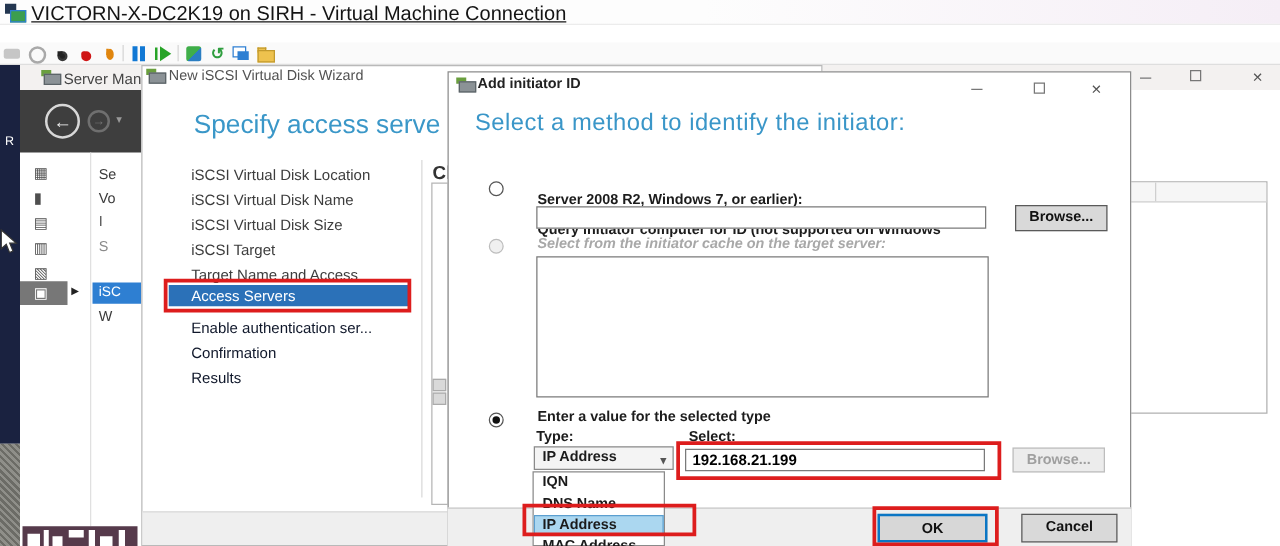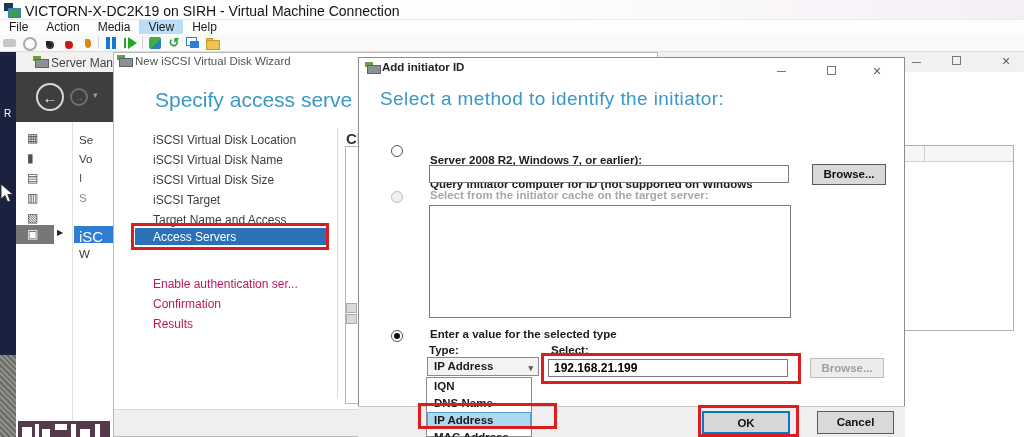--- a/index.html
+++ b/index.html
@@ -4,21 +4,21 @@
 <style>
   html,body{margin:0;padding:0;background:#888;}
   #screen{position:relative;width:1024px;height:437px;overflow:hidden;background:#fff;
           font-family:"Liberation Sans",sans-serif;font-size:11.5px;color:#1b1b1b;cursor:default;}
   .abs{position:absolute;box-sizing:border-box;}
   
   .titlebar{left:0;top:0;width:1024px;height:20px;background:linear-gradient(90deg,#fdfdfd 55%,#f5eef6);border-bottom:1px solid #ececec;}
   .vmicon{left:4px;top:3px;width:16px;height:14px;}
   .vmicon .b1{position:absolute;left:0;top:0;width:9px;height:8px;background:#233650;}
   .vmicon .b2{position:absolute;left:4px;top:5px;width:11px;height:8px;background:#3c9e4f;border:1px solid #2e7fd2;}
-  .wtitle{left:25px;top:3px;font-size:14px;color:#141414;}
+  .wtitle{left:25px;top:3px;font-size:16px;color:#141414;text-decoration:underline;}
   .menubar{left:0;top:20px;width:1024px;height:14px;background:#fdfdfd;display:flex;align-items:center;}
   .menubar span{padding:0 9px;font-size:12px;line-height:14px;}
   .menubar .active{background:#b9def5;}
   .toolbar{left:0;top:34px;width:1024px;height:18px;background:#fafafa;border-bottom:1px solid #dedede;display:flex;align-items:center;gap:5px;padding-left:3px;}
   .ic{width:14px;height:14px;position:relative;display:inline-block;}
   .tsep{width:1px;height:13px;background:#d5d5d5;display:inline-block;}
   .ring{position:absolute;left:1px;top:1px;width:10px;height:10px;border-radius:50%;border:2px solid #a9a9a9;}
   .ic-key i{position:absolute;left:0;top:3px;width:13px;height:8px;background:#c6c6c6;border-radius:2px;}
   .ic-off .ring{border-color:#373737;}
   .ic-off i{position:absolute;left:5px;top:5px;width:4px;height:4px;background:#222;}
@@ -50,51 +50,51 @@
   .backcirc{left:36px;top:83px;width:28px;height:28px;border:2px solid #d8d8d8;border-radius:50%;color:#eee;font-size:15px;text-align:center;line-height:26px;}
   .fwdcirc{left:70px;top:88px;width:18px;height:18px;border:2px solid #6f6f6f;border-radius:50%;color:#777;font-size:10px;text-align:center;line-height:16px;}
   .navcaret{left:93px;top:90px;color:#999;font-size:9px;}
   .sidebar-sep{left:72px;top:122px;width:1px;height:299px;background:#e0e0e0;}
   .sideic{left:27px;width:17px;height:15px;color:#4f4f4f;font-size:12px;line-height:14px;}
   .sidehl{left:16px;top:225px;width:38px;height:19px;background:#777;}
   .sidehl-ic{left:27px;top:227px;color:#fff;font-size:12px;}
   .sidearrow{left:57px;top:228px;color:#222;font-size:8px;}
   .smnav{left:79px;font-size:11.5px;color:#3b3b3b;white-space:nowrap;}
   .smnav-sel-bar{left:74px;top:226px;width:39px;height:17px;background:#2e7fd2;}
-  .smnav-sel{left:79px;top:228px;color:#fff;font-size:15px;}
+  .smnav-sel{left:79px;top:228px;color:#fff;font-size:11px;}
   .wctl{font-size:12px;color:#555;}
   .wbox{width:9px;height:9px;border:1px solid #777;}
   .wmin{width:9px;height:1px;background:#777;}
   
   .bpanel{left:893px;top:145px;width:121px;height:186px;border:1px solid #b0b0b0;background:#fff;}
   .bpanel .hdr{position:absolute;left:0;top:0;width:100%;height:15px;background:#f6f6f6;border-bottom:1px solid #cfcfcf;}
   .bpanel .col{position:absolute;left:30px;top:0;width:1px;height:15px;background:#cfcfcf;}
   
   .wizwin{left:113px;top:52px;width:545px;height:385px;background:#fff;border:1px solid #b9b9b9;}
   .wiztitle{left:135px;top:55px;font-size:11.5px;color:#525252;}
   .wizhead{left:155px;top:88px;font-size:21px;color:#3a97c8;white-space:nowrap;}
   .step{left:153px;font-size:12px;color:#3d3d3d;white-space:nowrap;}
-  .step.dis{color:#be185d;margin-top:22px;}
+  .step.dis{color:#0f172a;}
   .stepbar{left:135px;top:228px;width:192px;height:17px;background:#2b71b8;}
   .stepsel{left:153px;top:230px;font-size:12px;color:#fff;white-space:nowrap;}
   .wizsep{left:337px;top:128px;width:1px;height:270px;background:#d9d9d9;}
   .clfrag{left:346px;top:130px;font-size:15px;color:#333;font-weight:600;}
   .sliver{left:345px;top:146px;width:14px;height:258px;border:1px solid #b5b5b5;background:#fff;}
   .mini{left:346px;width:11px;height:10px;background:#d9d9d9;border:1px solid #ababab;}
   .wizfoot{left:114px;top:409px;width:543px;height:27px;background:#efefef;border-top:1px solid #d9d9d9;}
   
   .dialog{left:358px;top:57px;width:547px;height:380px;background:#fff;border:1px solid #8c8c8c;}
   .dlgicon{left:365px;top:62px;}
   .dlgtitle{left:382px;top:61px;font-size:11.5px;font-weight:bold;color:#222;}
   .dlghead{left:380px;top:88px;font-size:19px;letter-spacing:.4px;color:#3a96c8;white-space:nowrap;}
   .radio{width:12px;height:12px;border:1px solid #555;border-radius:50%;background:#fff;}
   .radio.rchecked::after{content:"";position:absolute;left:2px;top:2px;width:6px;height:6px;border-radius:50%;background:#111;}
   .radio.rdisabled{border-color:#bdbdbd;background:#f0f0f0;}
   .dlbl{font-size:11.5px;font-weight:600;color:#1c1c1c;white-space:nowrap;}
-  .dlbl.dis{color:#a8a8a8;}
+  .dlbl.dis{color:#a8a8a8;font-style:italic;}
   .tfield{background:#fff;border:1px solid #7a7a7a;}
   .btn{background:#d9d9d9;border:1px solid #5a5a5a;font-size:11.5px;font-weight:600;text-align:center;color:#111;}
   .btn.dis{background:#ececec;border-color:#bdbdbd;color:#9f9f9f;}
   .btn.focusblue{border:2px solid #0b76c4;background:#d7d7d7;}
   .combo{background:#f4f4f4;border:1px solid #8a8a8a;font-size:11.5px;font-weight:600;line-height:17px;padding-left:6px;}
   .combo .chev{position:absolute;right:5px;top:2px;color:#555;font-size:9px;}
   .dfoot{left:358px;top:406px;width:547px;height:31px;background:#efefef;border-top:1px solid #c9c9c9;}
   .droplist{left:426px;top:377px;width:106px;height:60px;background:#fff;border:1px solid #8a8a8a;z-index:20;}
   .opt{position:relative;height:17px;line-height:16px;padding-left:7px;font-size:11.5px;font-weight:600;color:#1a1a1a;box-sizing:border-box;}
   .opt.hl{background:#abd7f0;box-shadow:inset 0 0 0 1px #5b9fd0;}
@@ -110,27 +110,20 @@
 <div id="screen">
 
   <div class="abs titlebar">
     <span class="abs vmicon">
         <i class="b1"></i>
         <i class="b2"></i>
       </span>
     <span class="abs wtitle">VICTORN-X-DC2K19 on SIRH - Virtual Machine Connection</span>
   </div>
 
-  <div class="abs menubar">
-    <span>File</span>
-    <span>Action</span>
-    <span>Media</span>
-    <span class="active">View</span>
-    <span>Help</span>
-  </div>
 
   <div class="abs toolbar">
     <span class="ic ic-key">
         <i></i>
       </span>
     <span class="ic">
         <i class="ring"></i>
       </span>
     <span class="ic ic-off">
         <i class="ring"></i>

